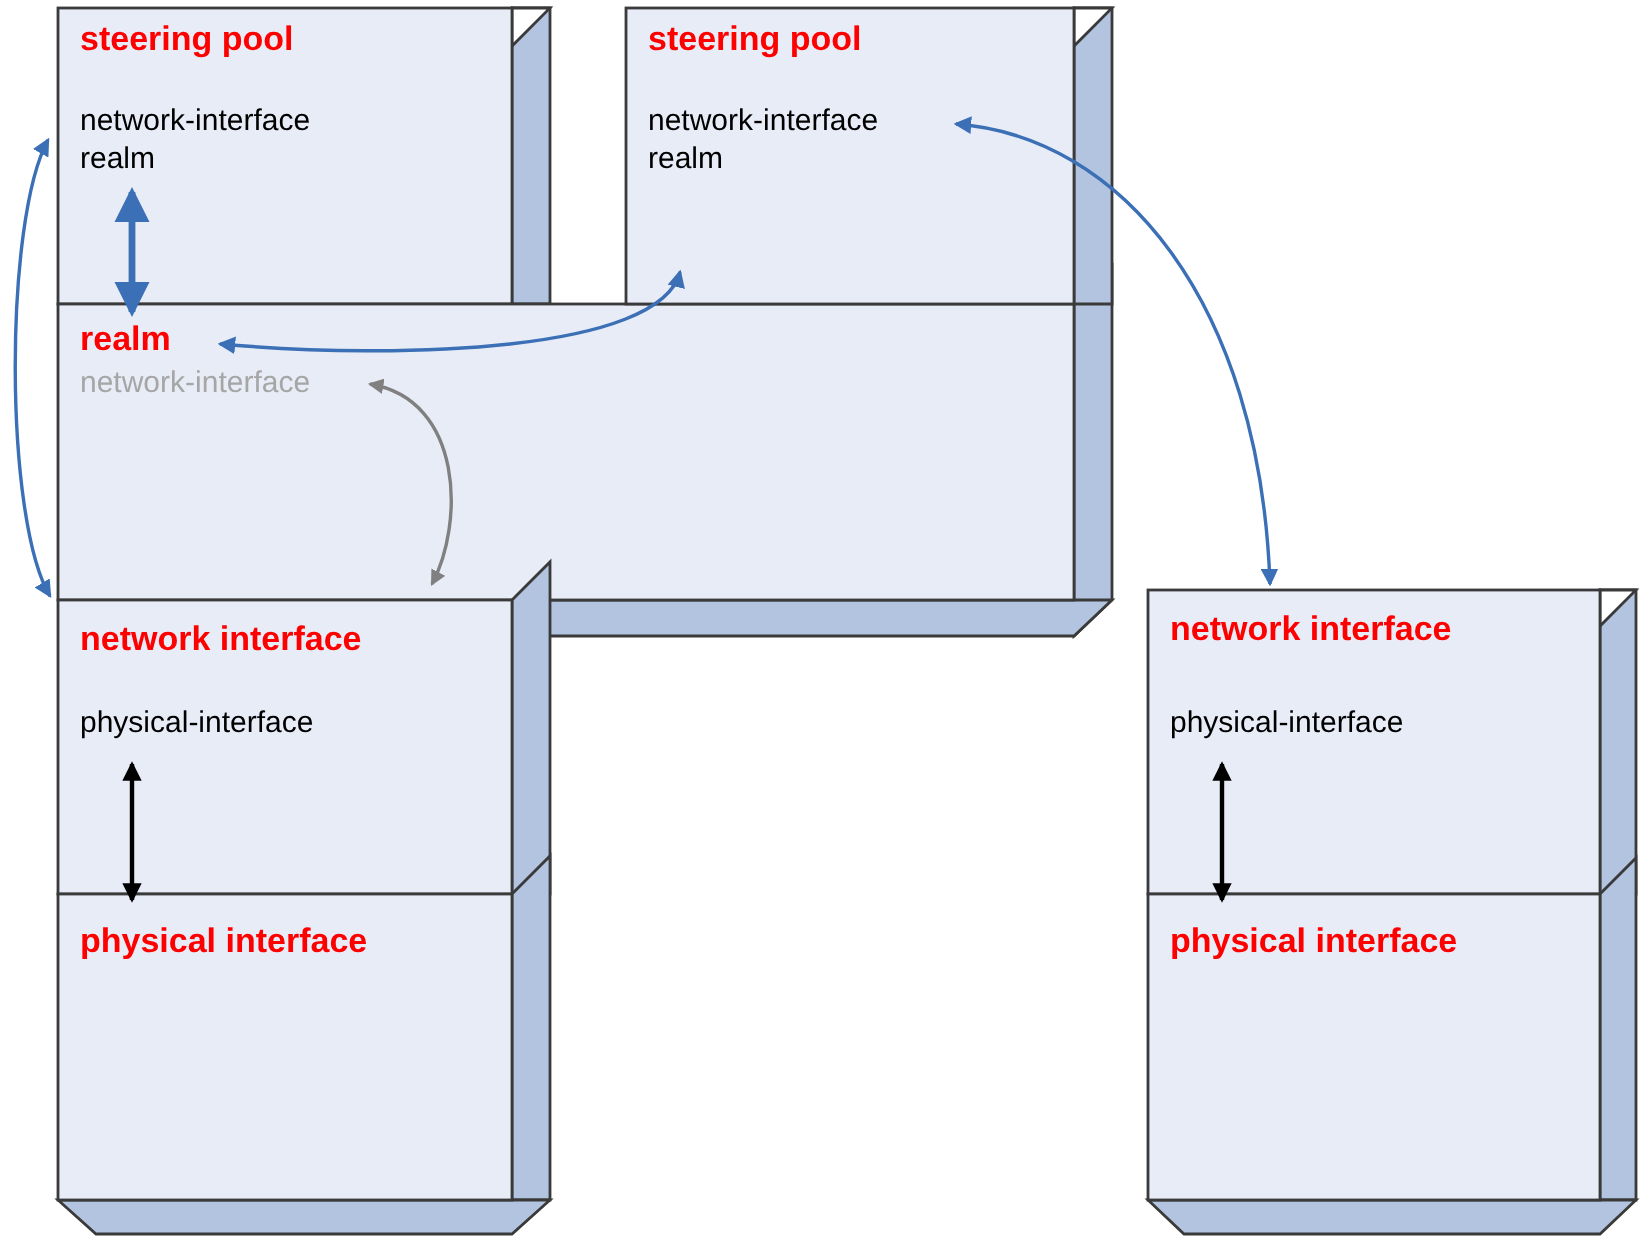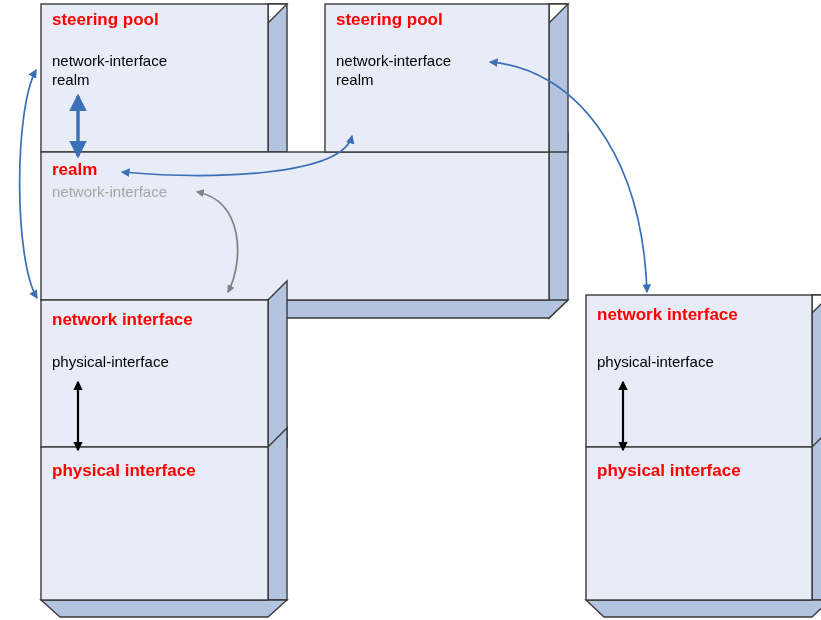--- a/index.html
+++ b/index.html
@@ -9,21 +9,21 @@
   }
   body {
     width: 821px;
     height: 620px;
     font-family: "Liberation Sans", sans-serif;
     position: relative;
     overflow: hidden;
   }
   #canvas {
     position: absolute;
-    left: 12px; top: 0;
+    left: 0; top: 0;
     width: 651px;
     height: 620px;
   }
   svg.layer {
     position: absolute;
     left: 0; top: 0;
     width: 821px;
     height: 620px;
     overflow: visible;
   }

